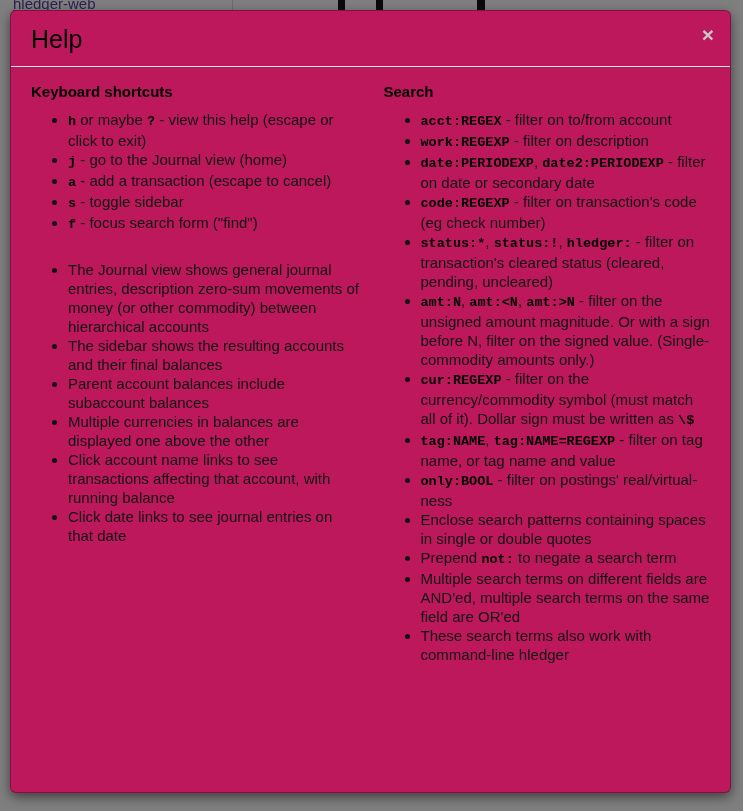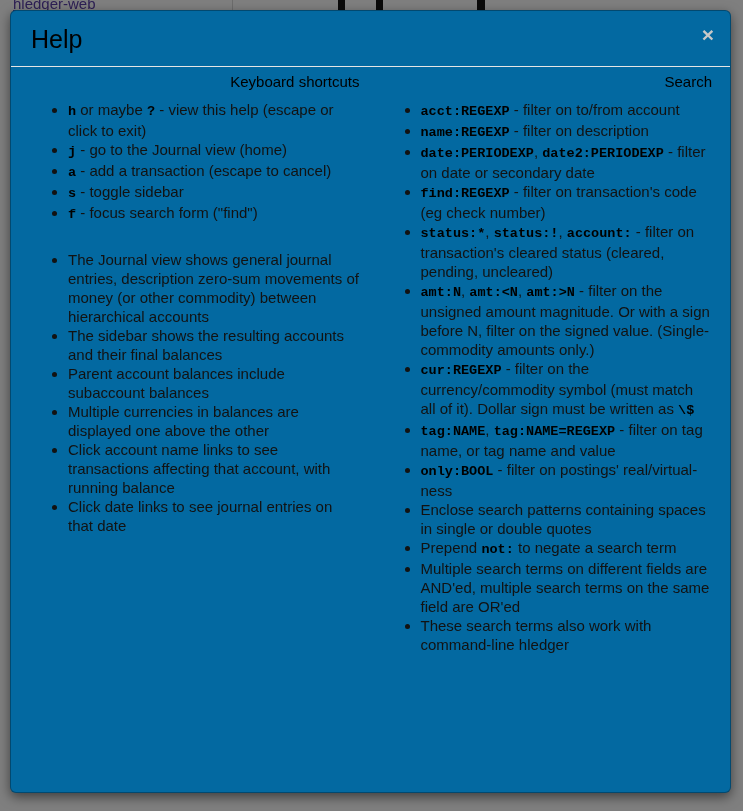--- a/index.html
+++ b/index.html
@@ -23,21 +23,21 @@
   .heading-frag { position: absolute; top: 0; height: 10px; background: #141414; }
   .frag-1 { left: 338px; width: 7px; }
   .frag-2 { left: 376px; width: 7px; }
   .frag-3 { left: 477px; width: 8px; }
   
   .backdrop { position: absolute; inset: 0; background: rgba(0,0,0,0.50); }
   
   .modal {
     position: absolute; left: 10px; top: 10px;
     width: 721px; height: 783px;
-    background: #0369a1;
+    background: #be185d;
     border: 1px solid rgba(0,0,0,0.3);
     border-radius: 6px;
     box-shadow: 0 4px 12px rgba(0,0,0,0.5);
     overflow: hidden;
     box-sizing: border-box;
   }
   .modal-header {
     position: relative;
     padding: 13px 20px 12px 20px;
     border-bottom: 1px solid #e5e5e5;
@@ -51,23 +51,22 @@
     font-family: "Liberation Sans", sans-serif;
     font-size: 21px; font-weight: bold; line-height: 20px;
     color: #c8c8c8; cursor: pointer;
   }
   .modal-body {
     display: flex; gap: 24px;
     padding: 0 18px 16px 20px;
   }
   .col { flex: 1 1 0; min-width: 0; }
   .section-heading {
-    font-size: 15px; font-weight: normal; color: #000000;
-    margin: 6px 0 10px 0;
-    text-align: right;
+    font-size: 15px; font-weight: bold; color: #000000;
+    margin: 16px 0 10px 0;
   }
   .help-list {
     margin: 10px 0 26px 0;
     padding-left: 37px;
     list-style: disc;
   }
   .help-list li {
     font-size: 15px; line-height: 19px; color: #121212;
   }
   .help-list code {
@@ -110,25 +109,25 @@
           <li>The sidebar shows the resulting accounts and their final balances</li>
           <li>Parent account balances include subaccount balances</li>
           <li>Multiple currencies in balances are displayed one above the other</li>
           <li>Click account name links to see transactions affecting that account, with running balance</li>
           <li>Click date links to see journal entries on that date</li>
         </ul>
     </div>
     <div class="col">
       <div class="section-heading">Search</div>
       <ul class="help-list">
-          <li><code>acct:REGEXP</code> - filter on to/from account</li>
-          <li><code>name:REGEXP</code> - filter on description</li>
+          <li><code>acct:REGEX</code> - filter on to/from account</li>
+          <li><code>work:REGEXP</code> - filter on description</li>
           <li><code>date:PERIODEXP</code>, <code>date2:PERIODEXP</code> - filter on date or secondary date</li>
-          <li><code>find:REGEXP</code> - filter on transaction's code (eg check number)</li>
-          <li><code>status:*</code>, <code>status:!</code>, <code>account:</code> - filter on transaction's cleared status (cleared, pending, uncleared)</li>
+          <li><code>code:REGEXP</code> - filter on transaction's code (eg check number)</li>
+          <li><code>status:*</code>, <code>status:!</code>, <code>hledger:</code> - filter on transaction's cleared status (cleared, pending, uncleared)</li>
           <li><code>amt:N</code>, <code>amt:&lt;N</code>, <code>amt:&gt;N</code> - filter on the unsigned amount magnitude. Or with a sign before N, filter on the signed value. (Single-commodity amounts only.)</li>
           <li><code>cur:REGEXP</code> - filter on the currency/commodity symbol (must match all of it). Dollar sign must be written as <code>\$</code></li>
           <li><code>tag:NAME</code>, <code>tag:NAME=REGEXP</code> - filter on tag name, or tag name and value</li>
           <li><code>only:BOOL</code> - filter on postings' real/virtual-ness</li>
           <li>Enclose search patterns containing spaces in single or double quotes</li>
           <li>Prepend <code>not:</code> to negate a search term</li>
           <li>Multiple search terms on different fields are AND'ed, multiple search terms on the same field are OR'ed</li>
           <li>These search terms also work with command-line hledger</li>
         </ul>
     </div>

